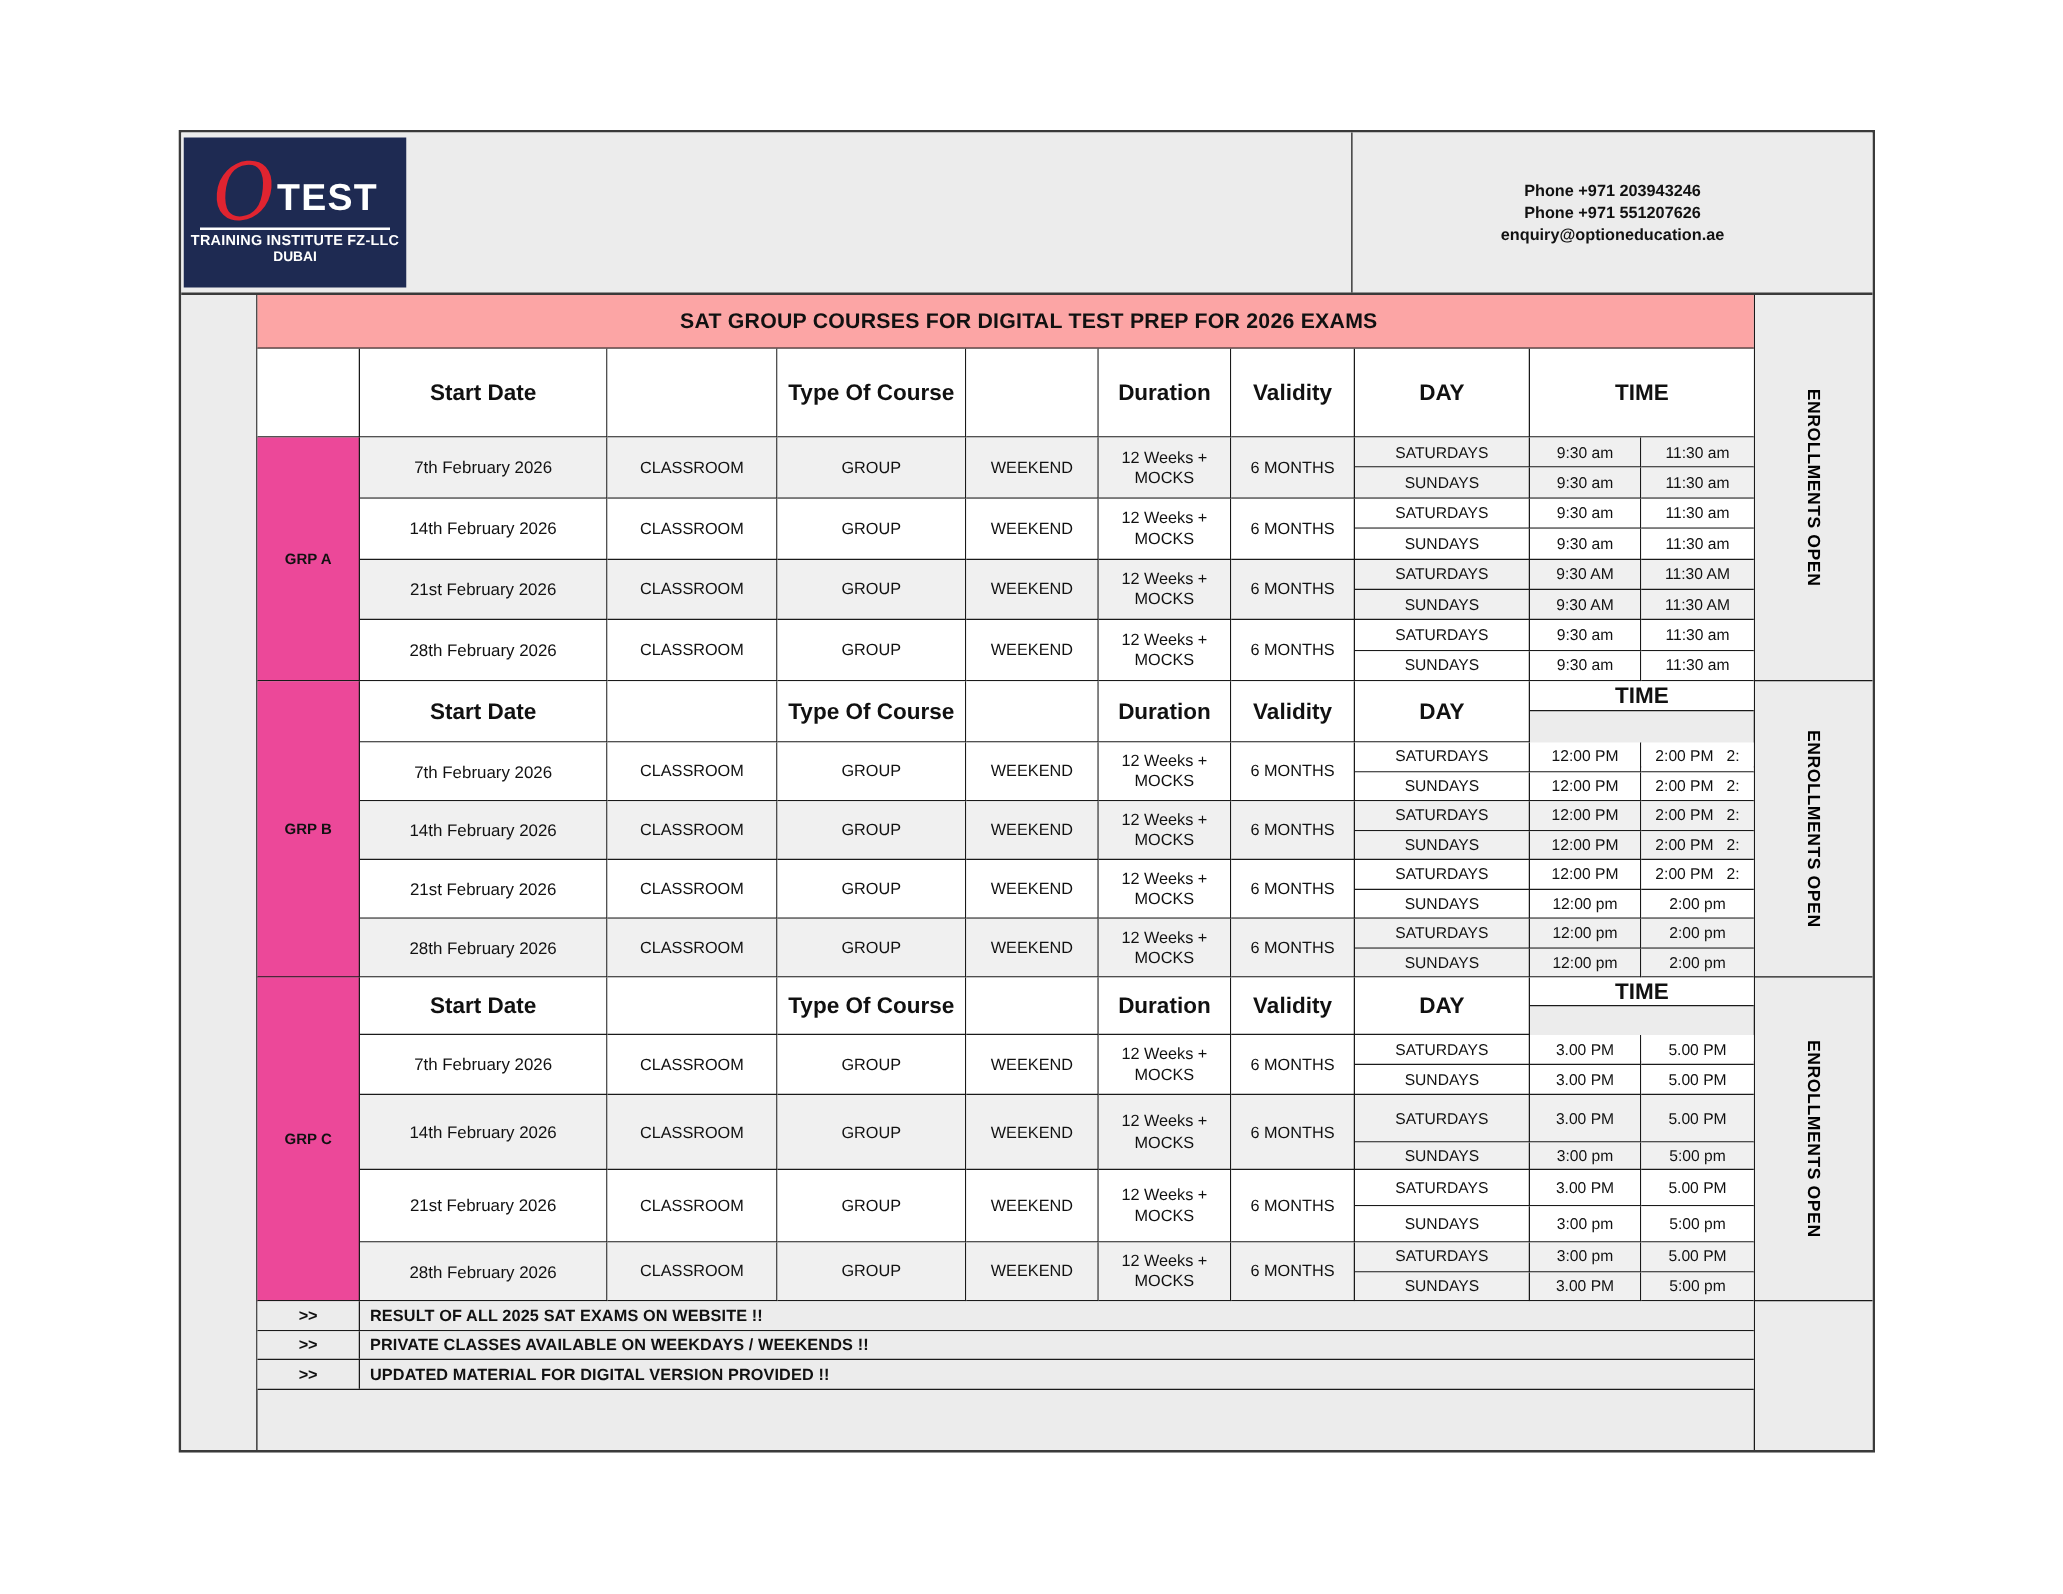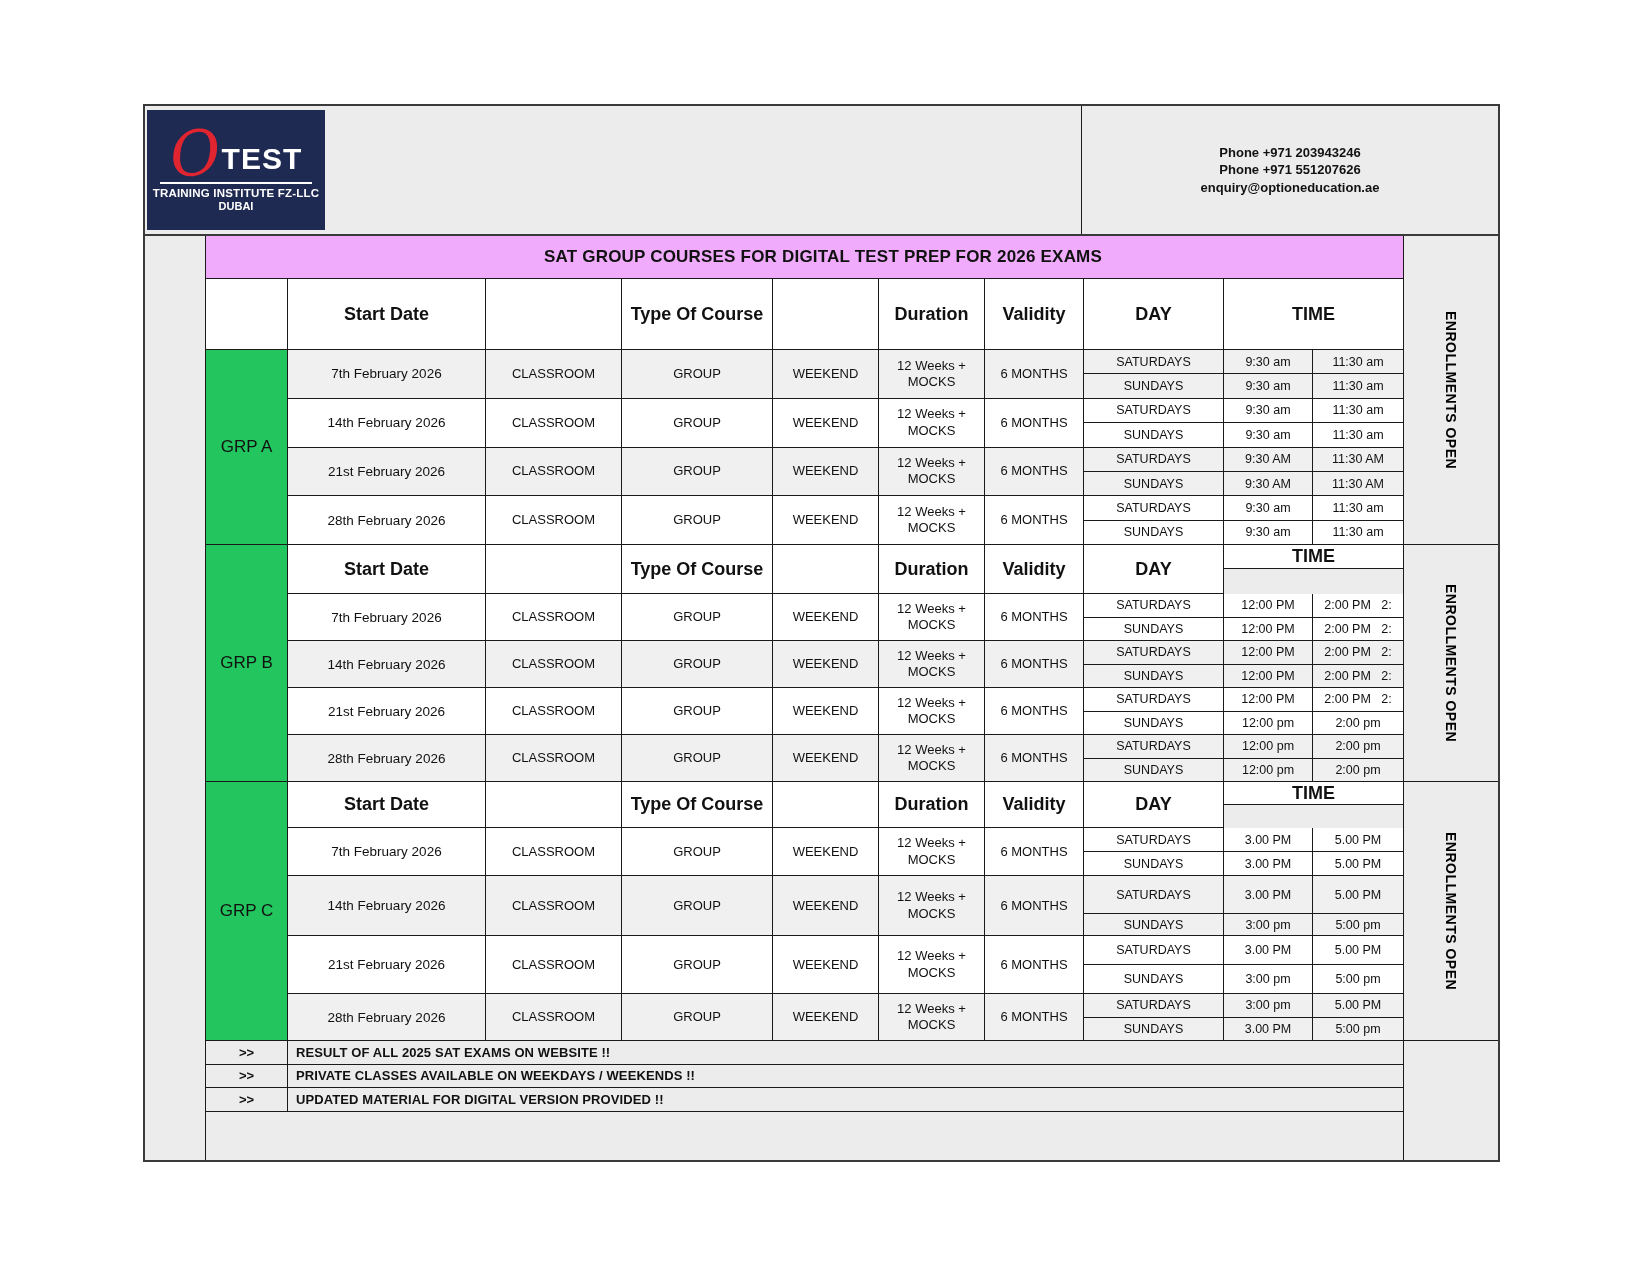--- a/index.html
+++ b/index.html
@@ -26,34 +26,34 @@
   
   .body{flex:1;display:flex;min-height:0;}
   .left-strip{width:60px;background:#ECECEC;}
   .main-col{width:1197px;border-left:1px solid #1a1a1a;border-right:1px solid #1a1a1a;
             box-sizing:content-box;display:flex;flex-direction:column;background:#ECECEC;}
   .right-strip{flex:1;background:#ECECEC;display:flex;flex-direction:column;}
   .enroll-cell{display:flex;align-items:center;justify-content:center;border-bottom:1px solid #1a1a1a;box-sizing:border-box;}
   .enroll-cell span{writing-mode:vertical-rl;font-weight:bold;font-size:14px;letter-spacing:.5px;color:#000;}
   .enroll-a{height:309px;} .enroll-b{height:237px;} .enroll-c{height:259px;} .enroll-fill{flex:1;border-bottom:none;}
 
-  .title-bar{height:43px;background:#f0abfc;border-bottom:1px solid #1a1a1a;box-sizing:border-box;
+  .title-bar{height:43px;background:#fca5a5;border-bottom:1px solid #1a1a1a;box-sizing:border-box;
              display:flex;align-items:center;justify-content:center;font-weight:bold;font-size:17px;letter-spacing:.2px;padding-left:37px;}
 
   
   .grid{display:grid;grid-template-columns:82px 198px 136px 151px 106px 106px 99px 140px 89px 90px;}
   .grid-a{grid-template-rows:71px repeat(8,24.4px);}
   .grid-b{grid-template-rows:24px 25px repeat(8,23.5px);}
   .grid-c{grid-template-rows:23px 23px 24px 24px 38px 22px 29px 29px 23.5px 23.5px;}
   .cell{border-right:1px solid #1a1a1a;border-bottom:1px solid #1a1a1a;box-sizing:border-box;
         display:flex;align-items:center;justify-content:center;text-align:center;overflow:hidden;}
   .no-br{border-right:none;}
   .hdr{background:#ffffff;font-weight:bold;font-size:18px;}
   .subhdr{background:#ec4899;font-weight:bold;font-size:13px;margin-top:44px;}
-  .glabel{background:#22c55e;font-weight:normal;font-size:17px;}
+  .glabel{background:#ec4899;font-weight:bold;font-size:12px;}
   .c-date{font-size:13.5px;}
   .c-main{font-size:13px;line-height:1.25;padding:0 4px;}
   .c-day{font-size:12.5px;}
   .c-time{font-size:12.5px;white-space:pre;}
   .shaded{background:#F0F0F0;} .plain{background:#FFFFFF;}
 
   
   .note-row{display:grid;grid-template-columns:82px 1fr;height:23.5px;border-bottom:1px solid #1a1a1a;
             box-sizing:border-box;background:#ECECEC;}
   .note-marker{border-right:1px solid #1a1a1a;display:flex;align-items:center;justify-content:center;

